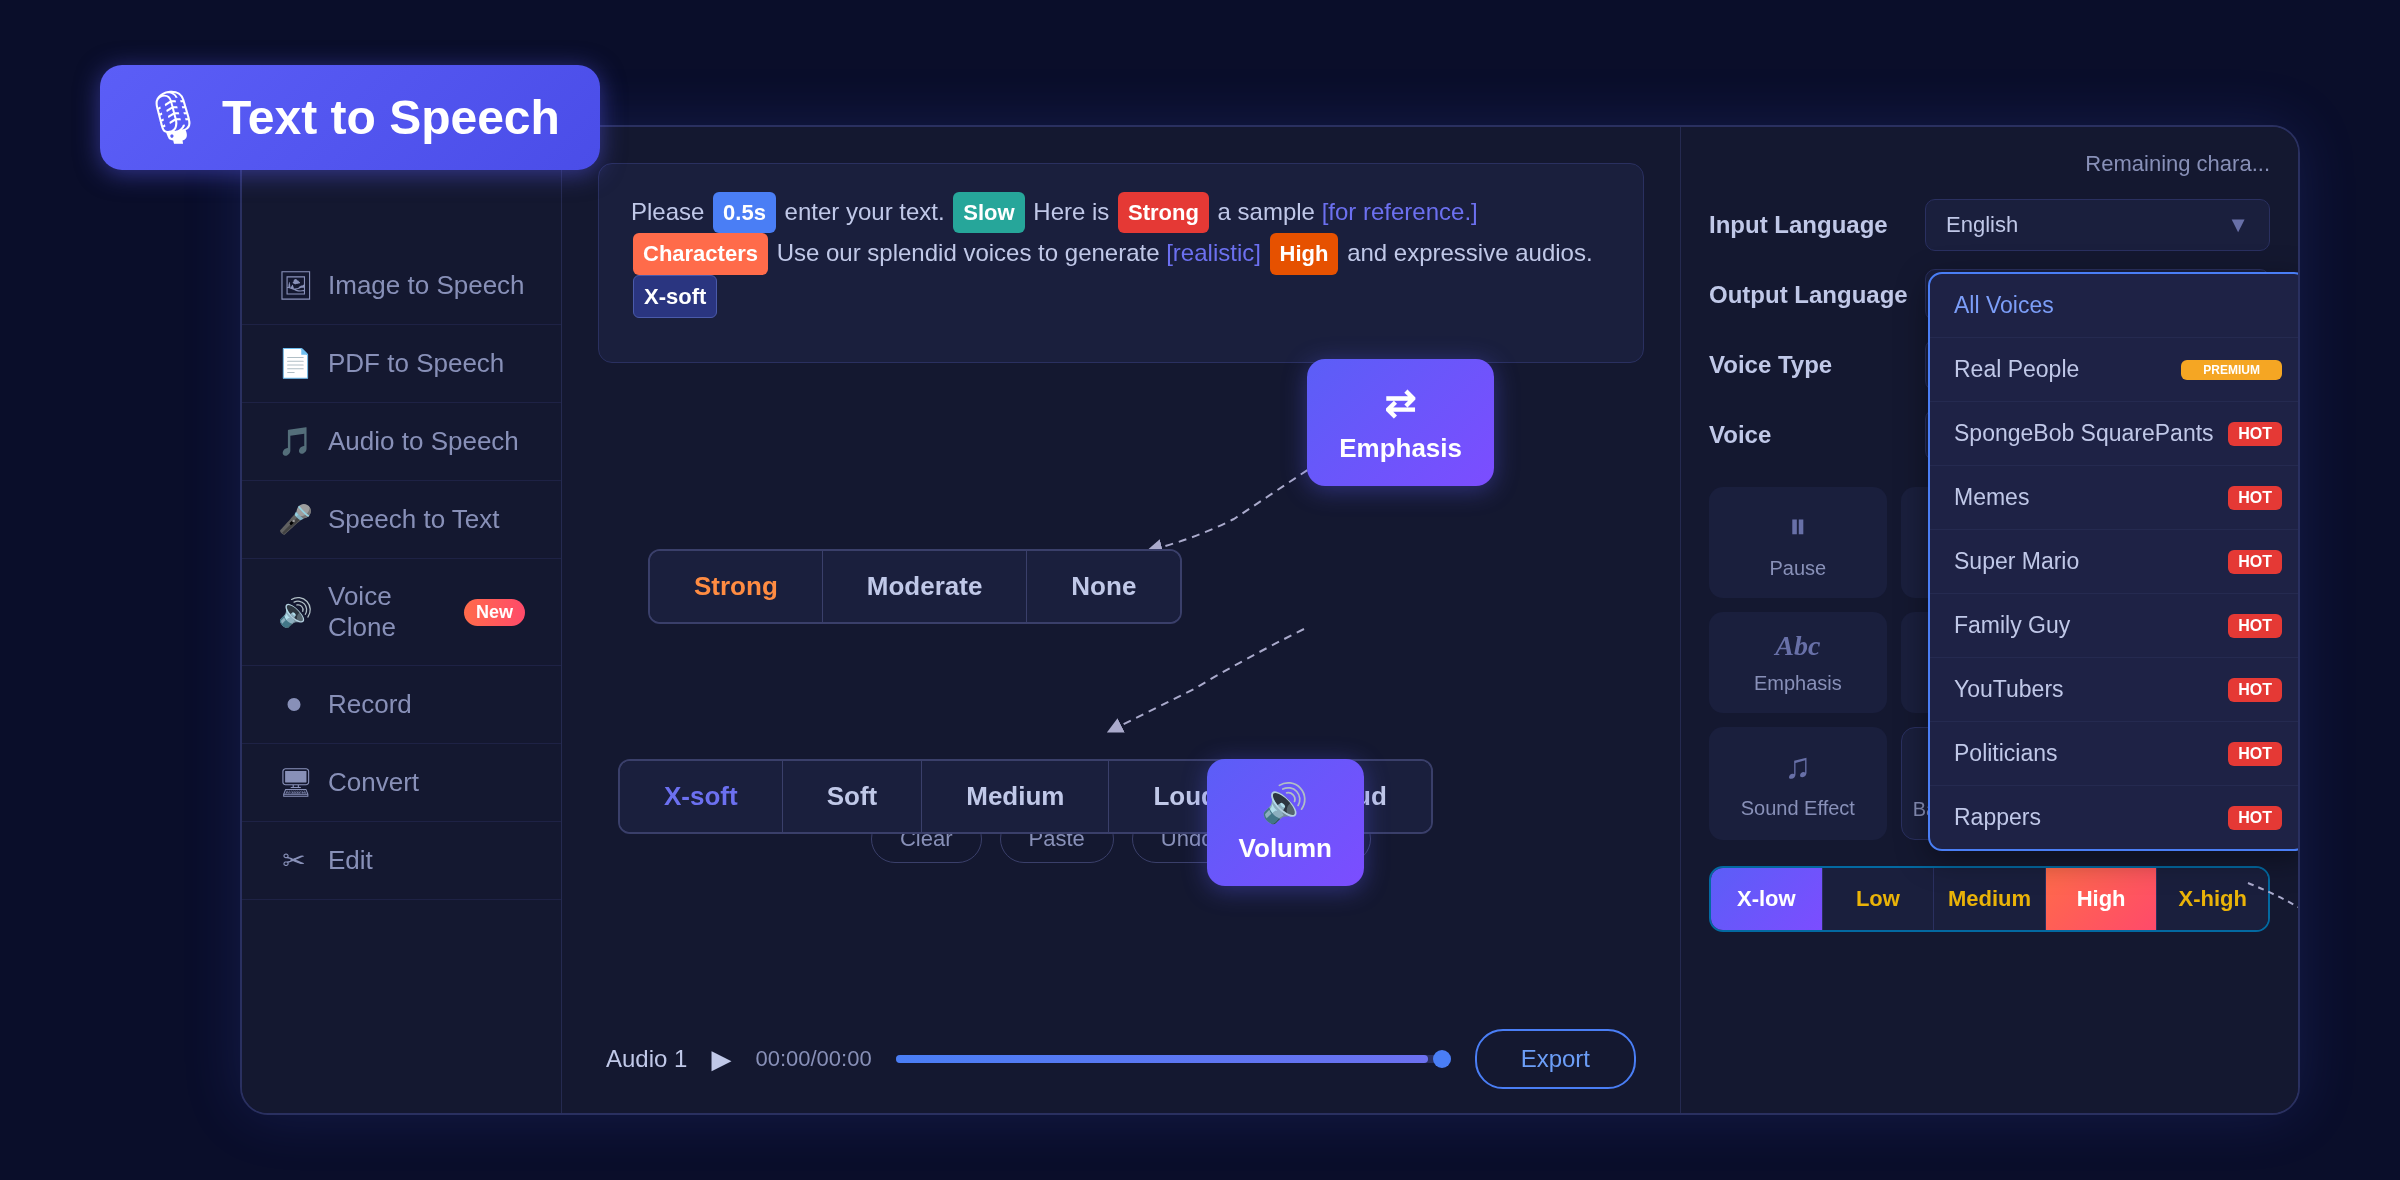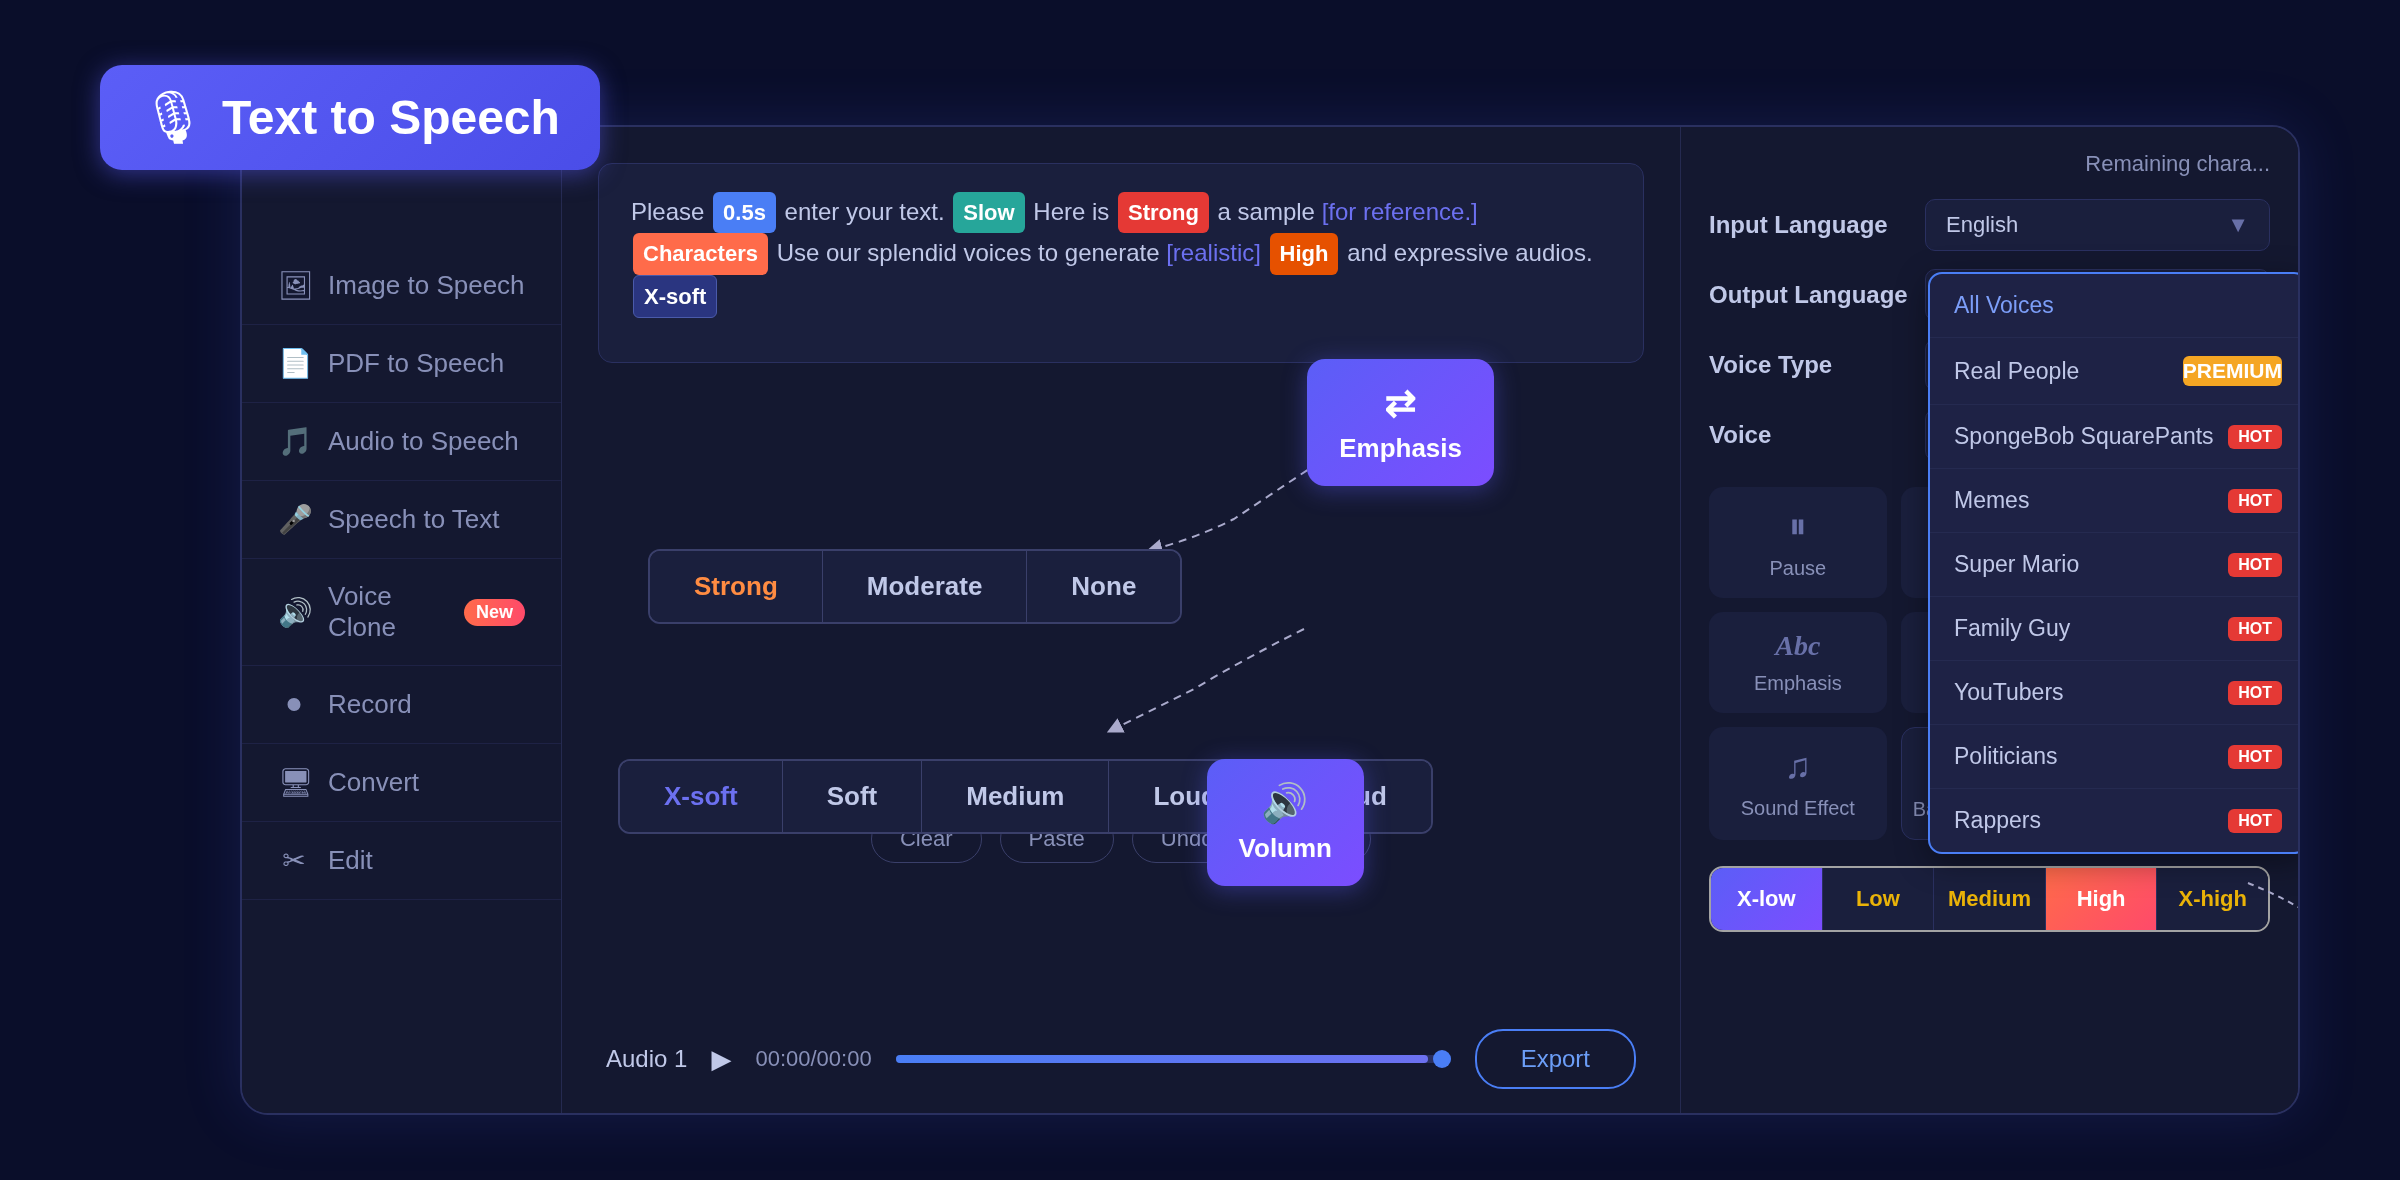--- a/index.html
+++ b/index.html
@@ -356,21 +356,21 @@
     .icon-cell.active-bg {
       background: #1a1f3d;
       border: 1px solid #2a3060;
     }
     .icon-cell.active-bg .cell-icon { color: #5b9cf6; }
 
     
     .pitch-bar {
       display: flex;
       gap: 0;
-      border: 2px solid #a3a3a3;
+      border: 2px solid #0369a1;
       border-radius: 14px;
       overflow: hidden;
       margin-top: 8px;
     }
     .pitch-btn {
       flex: 1;
       padding: 18px 8px;
       font-size: 22px;
       font-weight: 600;
       cursor: pointer;
@@ -411,23 +411,23 @@
       font-size: 23px;
       color: #c0c8e8;
       cursor: pointer;
       border-bottom: 1px solid #252a50;
     }
     .dropdown-item:last-child { border-bottom: none; }
     .dropdown-item.selected { color: #7c9ef8; }
     .badge-premium {
       background: #f5a623;
       color: white;
-      font-size: 21px;
+      font-size: 12px;
       font-weight: 700;
-      padding: 3px 0;
+      padding: 3px 22px;
       border-radius: 6px;
     }
     .badge-hot {
       background: #e53935;
       color: white;
       font-size: 16px;
       font-weight: 700;
       padding: 3px 10px;
       border-radius: 6px;
     }

